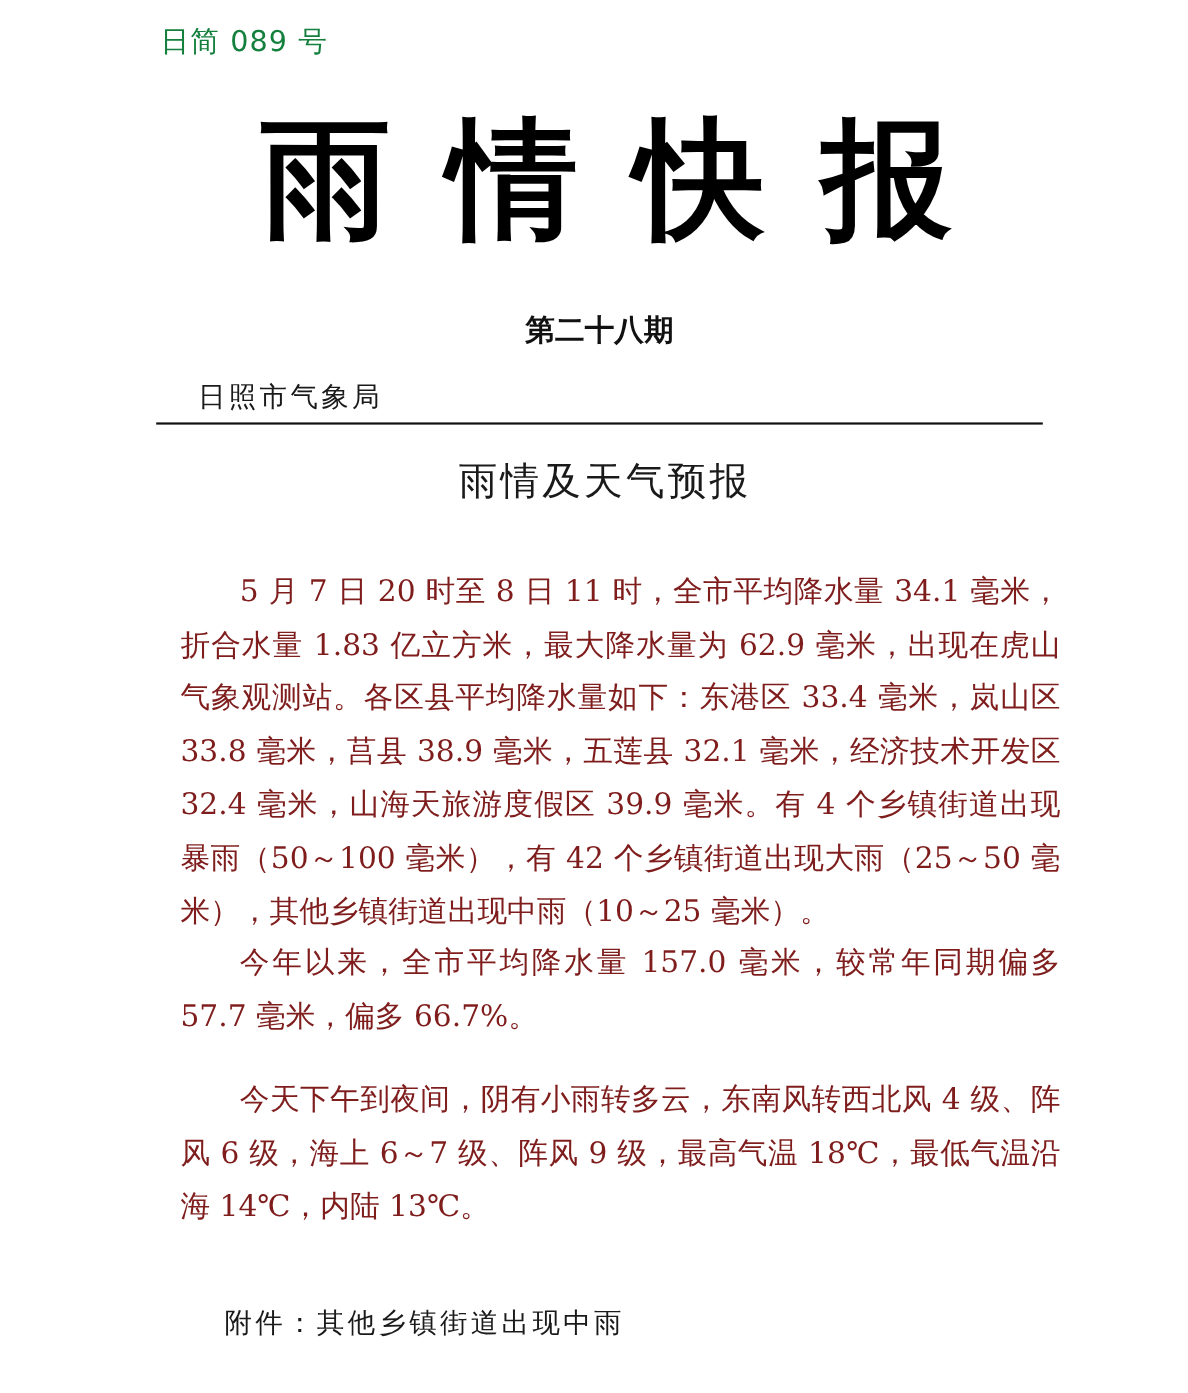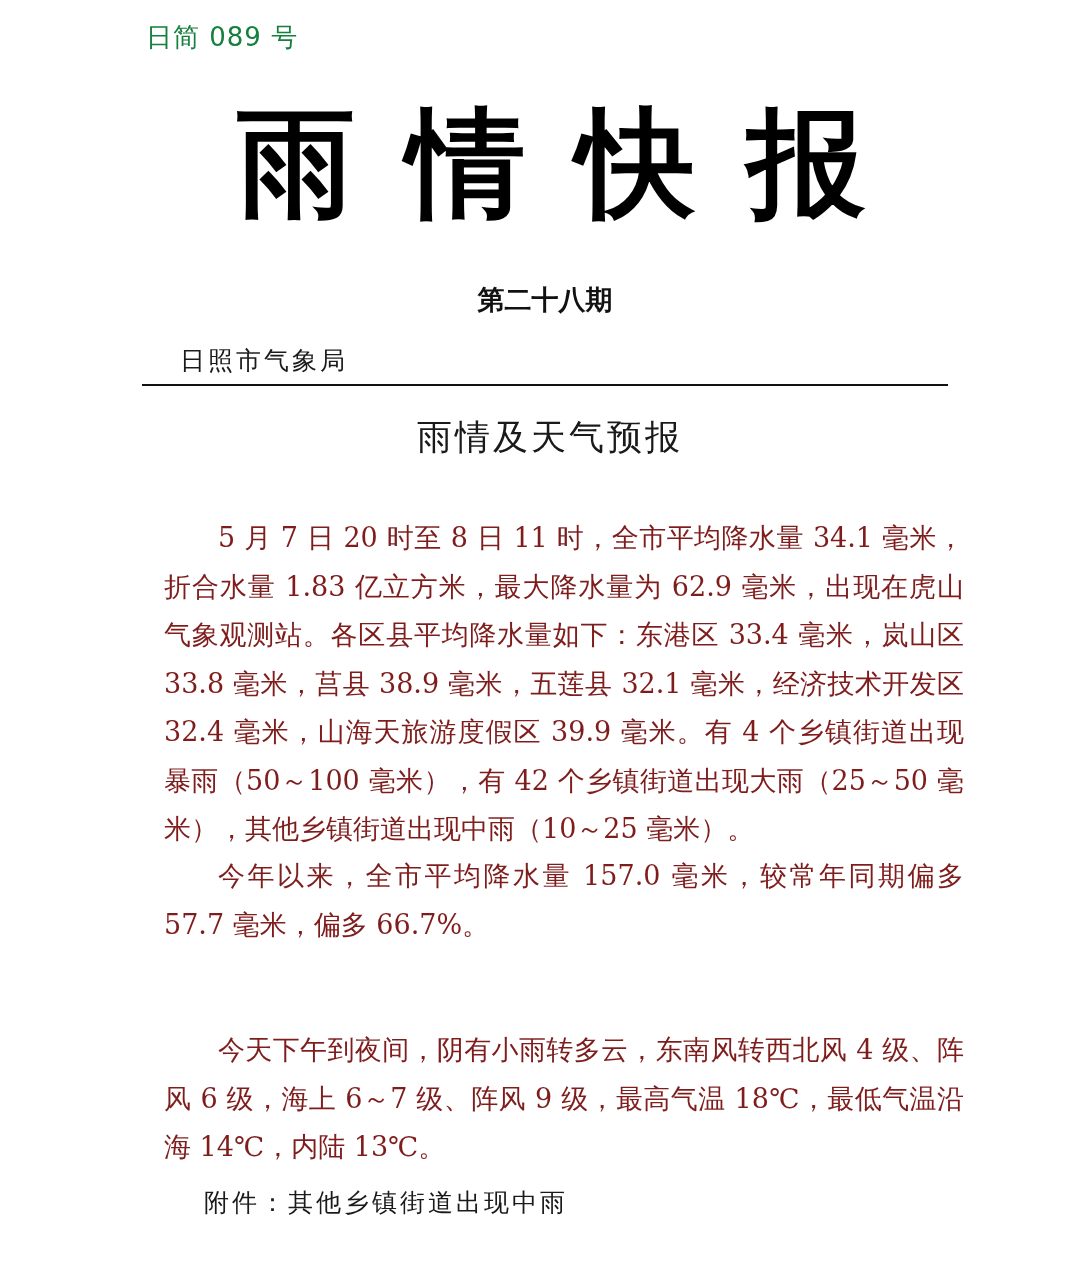--- a/index.html
+++ b/index.html
@@ -40,21 +40,21 @@
     position: absolute; left: 0; width: 1100px; top: 414px;
     text-align: center; font-size: 35px; letter-spacing: 3px; color: #1a1a1a;
   }
   .para {
     position: absolute; left: 146px; width: 800px;
     font-size: 27px; line-height: 48.5px; color: #7f1d1d;
     text-align: justify; text-indent: 54px; margin: 18px;
   }
   .p1 { top: 496px; }
   .p2 { top: 834px; }
-  .p3 { top: 1008px; }
+  .p3 { top: 958px; }
   .attachment {
     position: absolute; left: 204px; top: 1186px;
     font-size: 25px; letter-spacing: 3px; color: #1a1a1a;
   }
 </style>
 </head>
 <body>
 
 <div class="serial">日简 089 号</div>
 

